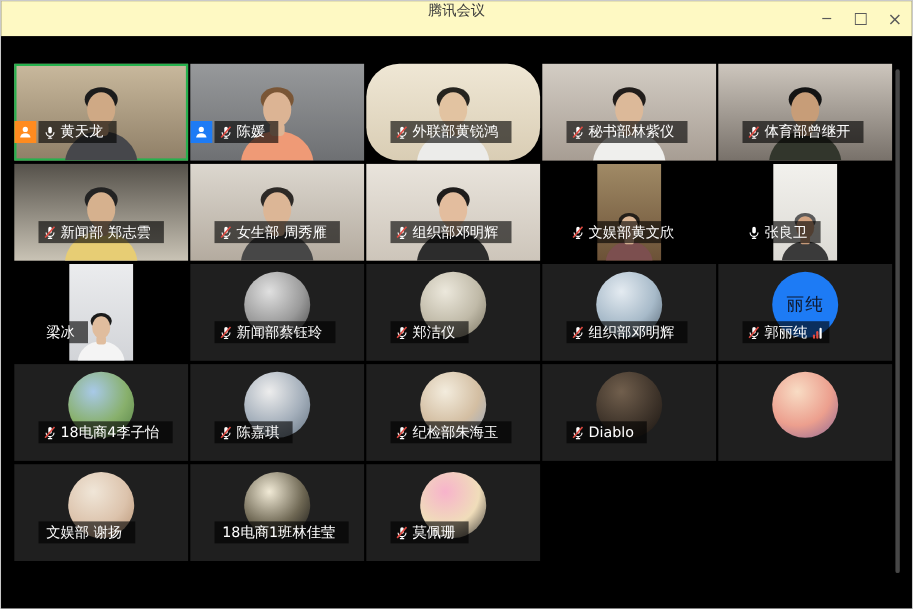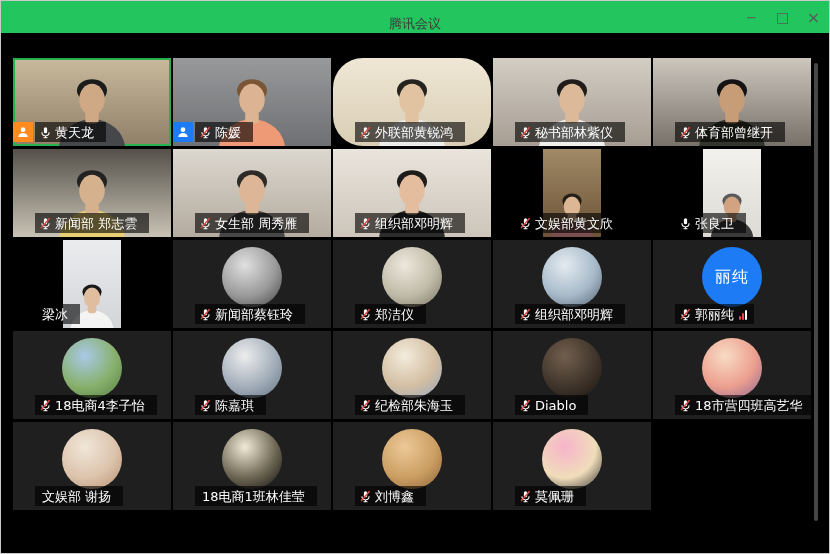--- a/index.html
+++ b/index.html
@@ -1,38 +1,38 @@
 <!DOCTYPE html>
 <html><head>
 <meta charset="utf-8">
 <style>
   html,body{margin:0;padding:0;background:#555;font-family:"DejaVu Sans","Liberation Sans",sans-serif;}
   .window{width:830px;height:554px;box-sizing:border-box;border:1px solid #c9c9c9;background:#000;position:relative;overflow:hidden;}
   
-  .titlebar{height:32px;background:#22c55e;position:relative;display:flex;align-items:flex-end;}
+  .titlebar{height:32px;background:#fef9c3;position:relative;display:flex;align-items:flex-start;}
   .title{position:absolute;left:0;right:0;text-align:center;font-size:13px;color:#3c3c3c;pointer-events:none;}
   .controls{margin-left:auto;display:flex;height:100%;}
   .ctl{width:31px;height:100%;display:flex;align-items:center;justify-content:center;font-size:13px;color:#5a5a5a;cursor:default;}
   .ctl.max{font-size:14px;}
   .ctl.close{font-size:16px;}
   
   .stage{position:relative;background:#000;height:520px;overflow:hidden;}
   .grid{position:absolute;left:12px;top:25px;display:grid;grid-template-columns:repeat(5,158px);grid-template-rows:repeat(5,88px);gap:3px 2px;}
   .scrollbar{position:absolute;right:11px;top:30px;width:4px;height:458px;background:#474747;border-radius:2px;}
   
   .tile{position:relative;background:#1f1f1f;overflow:hidden;}
   .tile.videofull{background:#000;}
   .tile.active{outline:2px solid #27b14e;outline-offset:-2px;}
   .fig{position:absolute;left:0;right:0;bottom:0;height:82%;z-index:1;}
   .fig svg{width:100%;height:100%;display:block;}
   .strip{position:absolute;left:50%;transform:translateX(-50%);top:0;bottom:0;width:58px;overflow:hidden;z-index:1;}
   .strip .fig{height:78%;}
   .avatar{position:absolute;left:50%;top:7px;transform:translateX(-50%);width:60px;height:60px;border-radius:50%;z-index:1;}
-  .avatar.textav{display:flex;align-items:center;justify-content:center;color:#ffffff;font-size:16px;letter-spacing:1px;}
-  .bottom{position:absolute;left:0;bottom:4px;display:flex;align-items:stretch;gap:2px;z-index:3;max-width:100%;}
+  .avatar.textav{display:flex;align-items:center;justify-content:center;color:#0f172a;font-size:16px;letter-spacing:1px;}
+  .bottom{position:absolute;left:0;bottom:16px;display:flex;align-items:stretch;gap:2px;z-index:3;max-width:100%;}
   .badge{width:20px;height:20px;display:flex;align-items:center;justify-content:center;flex:none;}
   .badge svg{width:14px;height:14px;}
   .namebar{display:flex;align-items:center;gap:3px;background:rgba(0,0,0,0.62);padding:2px 7px 2px 4px;height:20px;box-sizing:border-box;white-space:nowrap;}
   .mic{display:flex;align-items:center;flex:none;}
   .mic svg{width:13px;height:13px;}
   .pname{color:#fff;font-size:13px;line-height:1;}
   .signal{display:flex;align-items:flex-end;gap:1px;height:11px;margin-left:2px;}
   .signal i{display:block;width:2px;border-radius:1px;}
 </style>
 </head>
@@ -503,74 +503,39 @@
                   <line x1="2.5" y1="13.5" x2="13" y2="1.5" stroke="#e04b43" stroke-width="1.8"></line>
                 </svg>
               </span>
         <span class="pname">Diablo</span>
         <span class="signal" hidden=""></span>
       </span>
     </div>
   </div>
         <div class="tile">
           <div class="avatar" style="background: radial-gradient(circle at 38% 30%, rgb(248, 220, 196), rgb(236, 159, 142) 55%, rgb(138, 101, 150) 100%);"></div>
-    <div class="bottom">
-      <span class="badge" hidden=""></span>
-      <span class="namebar">
-        <span class="mic">
-                <svg viewBox="0 0 16 16">
-                  <rect x="6" y="1.5" width="4" height="7.5" rx="2" fill="#fff"></rect>
-                  <path d="M3.6 7.8 a4.4 4.4 0 0 0 8.8 0" stroke="#fff" fill="none" stroke-width="1.3"></path>
-                  <line x1="8" y1="12.2" x2="8" y2="14.2" stroke="#fff" stroke-width="1.3"></line>
-                  <line x1="5.6" y1="14.4" x2="10.4" y2="14.4" stroke="#fff" stroke-width="1.3"></line>
-                  <line x1="2.5" y1="13.5" x2="13" y2="1.5" stroke="#e04b43" stroke-width="1.8"></line>
-                </svg>
-              </span>
-        <span class="pname">18市营四班高艺华</span>
-        <span class="signal" hidden=""></span>
-      </span>
-    </div>
   </div>
         <div class="tile">
           <div class="avatar" style="background: radial-gradient(circle at 38% 30%, rgb(240, 230, 216), rgb(220, 195, 172) 55%, rgb(180, 142, 110) 100%);"></div>
     <div class="bottom">
       <span class="badge" hidden=""></span>
       <span class="namebar">
         <span class="mic" hidden=""></span>
         <span class="pname">文娱部 谢扬</span>
         <span class="signal" hidden=""></span>
       </span>
     </div>
   </div>
         <div class="tile">
           <div class="avatar" style="background: radial-gradient(circle at 38% 30%, rgb(241, 234, 214), rgb(110, 103, 83) 55%, rgb(14, 14, 14) 100%);"></div>
     <div class="bottom">
       <span class="badge" hidden=""></span>
       <span class="namebar">
         <span class="mic" hidden=""></span>
         <span class="pname">18电商1班林佳莹</span>
-        <span class="signal" hidden=""></span>
-      </span>
-    </div>
-  </div>
-        <div class="tile">
-          <div class="avatar" style="background: radial-gradient(circle at 38% 30%, rgb(236, 201, 151), rgb(203, 158, 99) 55%, rgb(141, 98, 54) 100%);"></div>
-    <div class="bottom">
-      <span class="badge" hidden=""></span>
-      <span class="namebar">
-        <span class="mic">
-                <svg viewBox="0 0 16 16">
-                  <rect x="6" y="1.5" width="4" height="7.5" rx="2" fill="#fff"></rect>
-                  <path d="M3.6 7.8 a4.4 4.4 0 0 0 8.8 0" stroke="#fff" fill="none" stroke-width="1.3"></path>
-                  <line x1="8" y1="12.2" x2="8" y2="14.2" stroke="#fff" stroke-width="1.3"></line>
-                  <line x1="5.6" y1="14.4" x2="10.4" y2="14.4" stroke="#fff" stroke-width="1.3"></line>
-                  <line x1="2.5" y1="13.5" x2="13" y2="1.5" stroke="#e04b43" stroke-width="1.8"></line>
-                </svg>
-              </span>
-        <span class="pname">刘博鑫</span>
         <span class="signal" hidden=""></span>
       </span>
     </div>
   </div>
         <div class="tile">
           <div class="avatar" style="background: radial-gradient(circle at 38% 30%, rgb(247, 179, 203), rgb(240, 221, 186) 55%, rgb(48, 48, 48) 100%);"></div>
     <div class="bottom">
       <span class="badge" hidden=""></span>
       <span class="namebar">
         <span class="mic">

